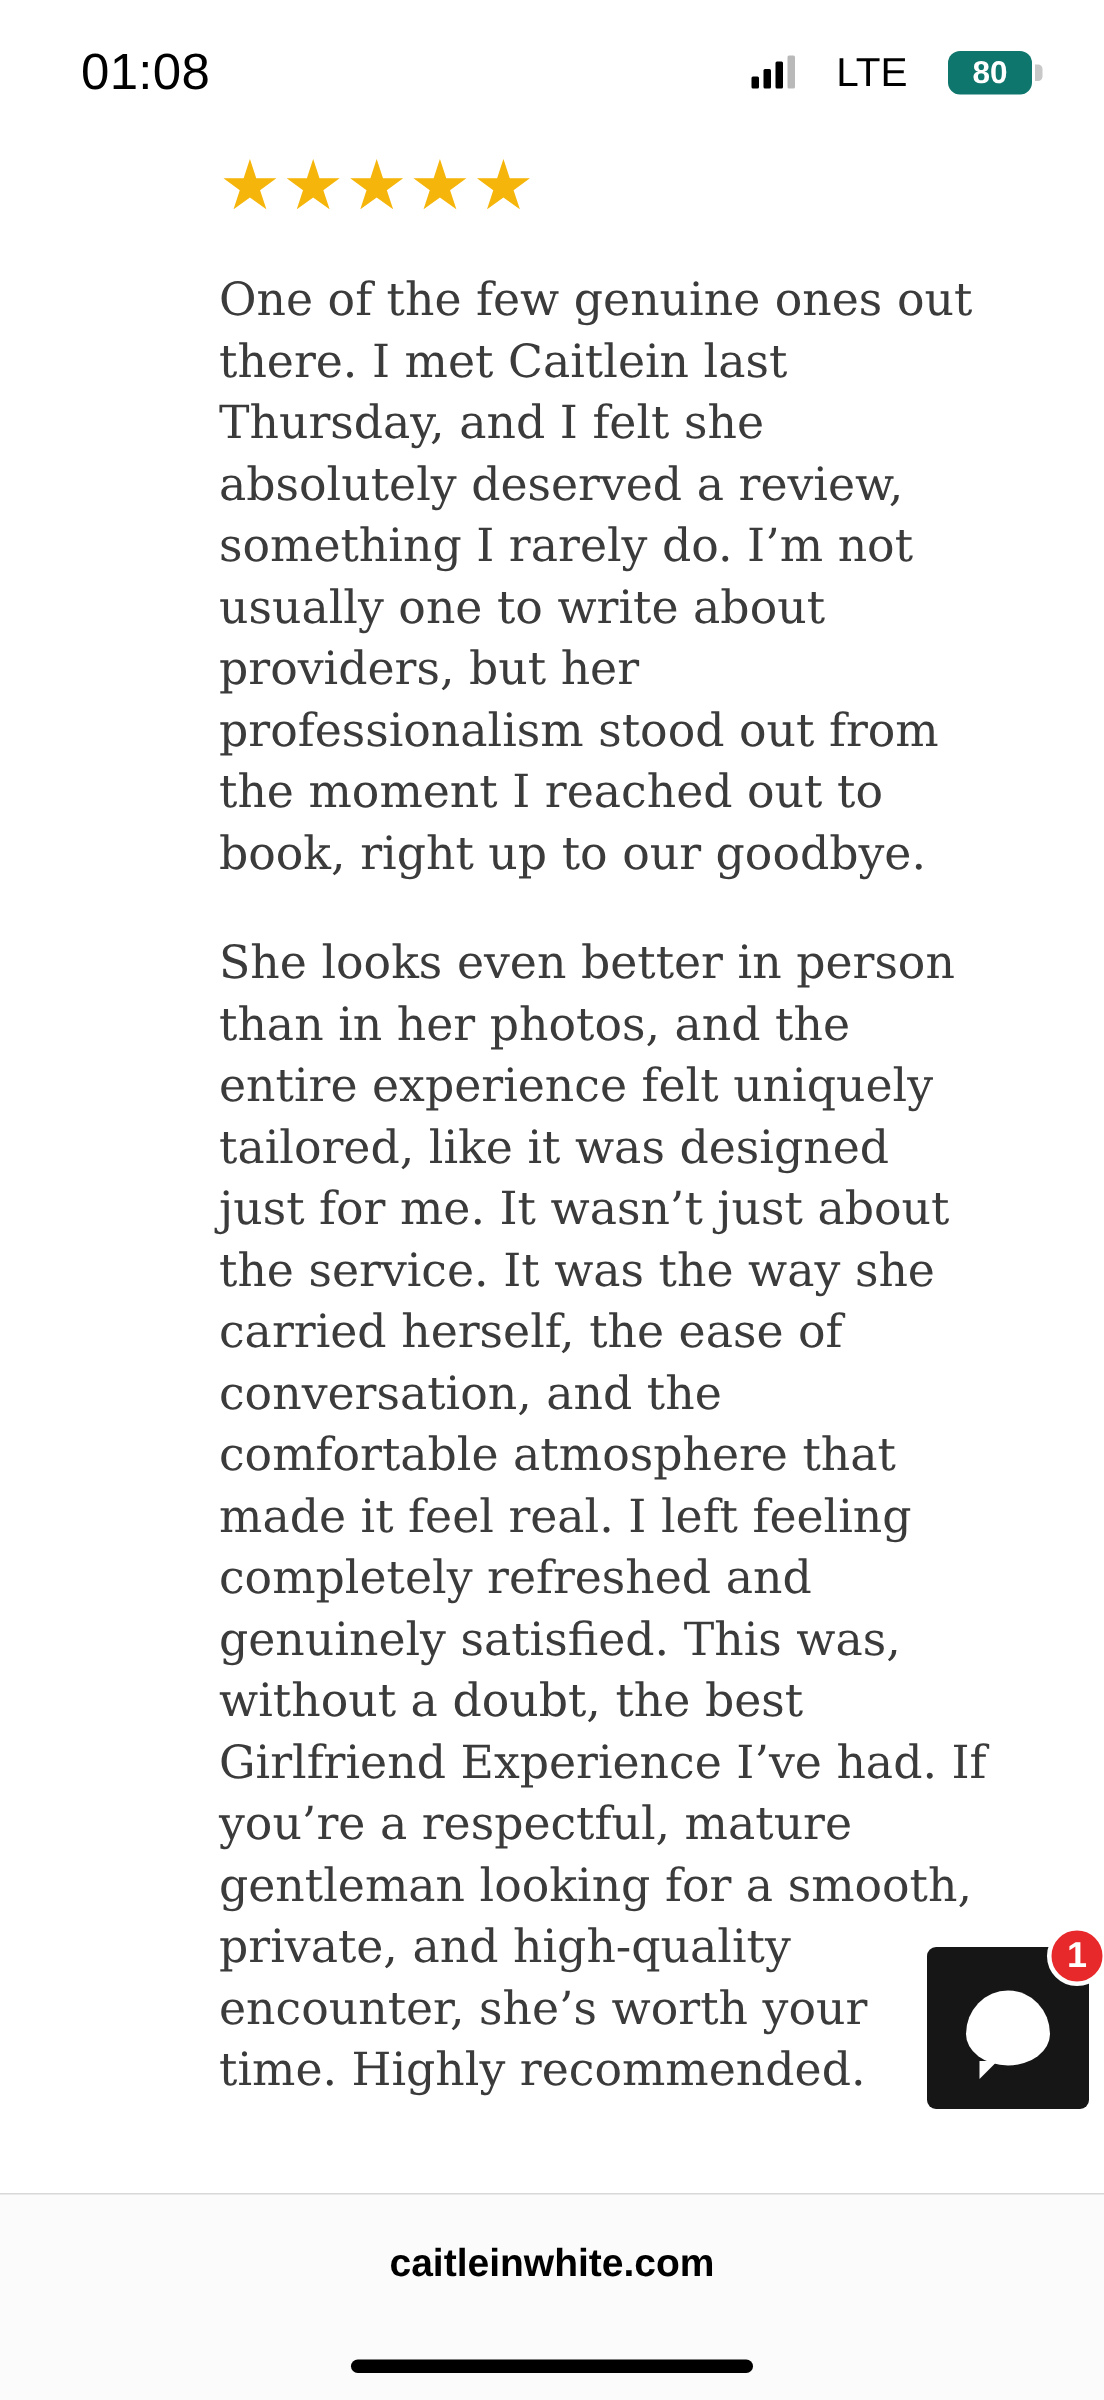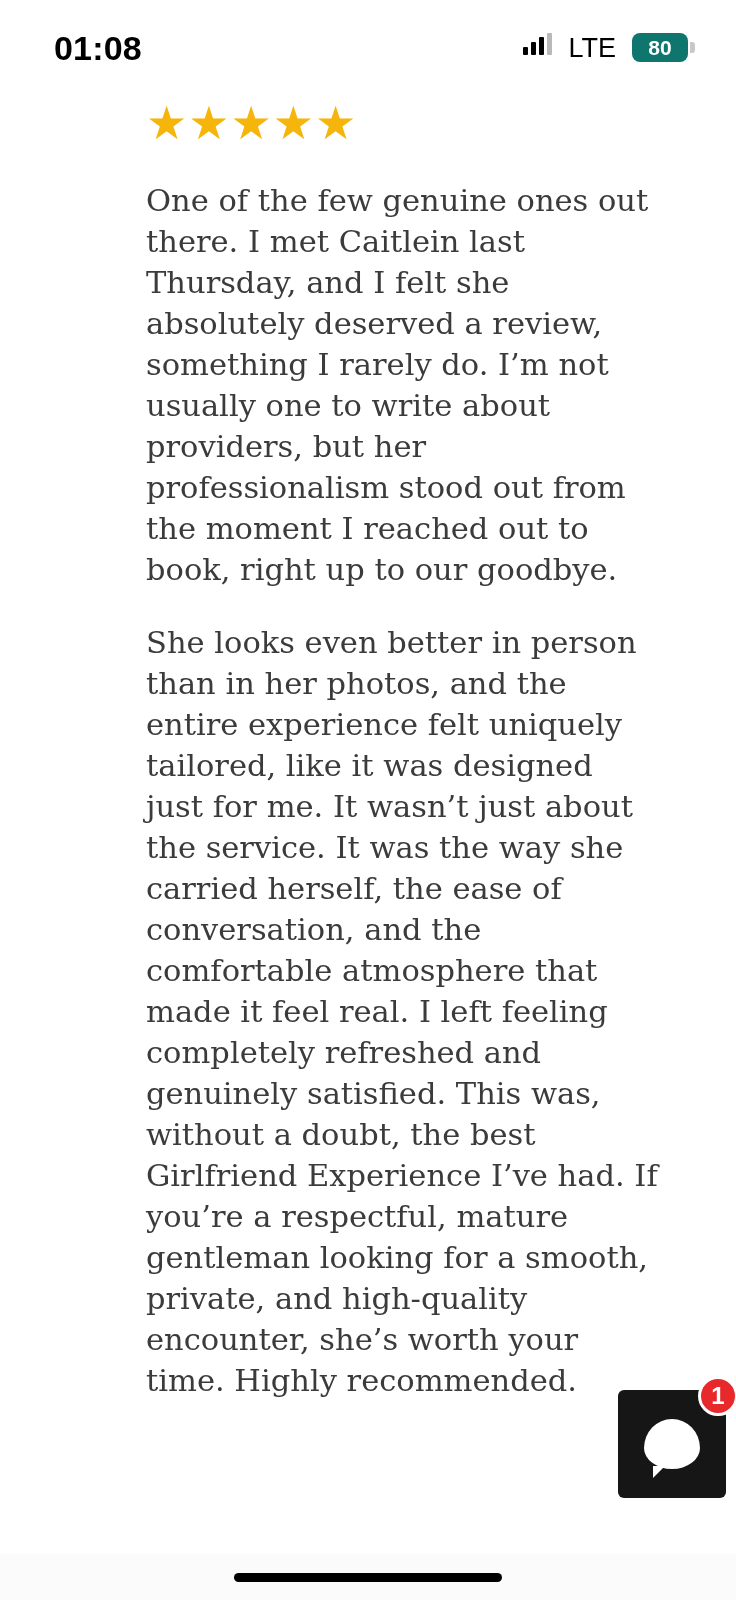--- a/index.html
+++ b/index.html
@@ -23,28 +23,28 @@
   .status-bar {
     height: 96px;
     flex: 0 0 96px;
     display: flex;
     align-items: center;
     justify-content: space-between;
     padding: 0 48px 0 54px;
   }
   .status-time {
     font-size: 34px;
-    font-weight: 700;
+    font-weight: 400;
     letter-spacing: 0.2px;
     color: #000;
   }
   .status-right {
     display: flex;
-    align-items: flex-start;
-    gap: 12px;
+    align-items: center;
+    gap: 23px;
   }
   .signal {
     display: flex;
     align-items: flex-end;
     gap: 3px;
     height: 22px;
   }
   .signal i {
     display: block;
     width: 5px;
@@ -238,17 +238,20 @@
       <p>She looks even better in person than in her photos, and the entire experience felt uniquely tailored, like it was designed just for me. It wasn’t just about the service. It was the way she carried herself, the ease of conversation, and the comfortable atmosphere that made it feel real. I left feeling completely refreshed and genuinely satisfied. This was, without a doubt, the best Girlfriend Experience I’ve had. If you’re a respectful, mature gentleman looking for a smooth, private, and high-quality encounter, she’s worth your time. Highly recommended.</p>
     </div>
 
     <div class="chat-widget">
       <div class="bubble"></div>
       <div class="chat-badge">1</div>
     </div>
 
   </div>
 
+  <div class="browser-bar">
+    <div class="browser-url">caitleinwhite.com</div>
+  </div>
   <div class="home-indicator-wrap">
     <div class="home-indicator"></div>
   </div>
 
 </div>
 
 </body></html>

